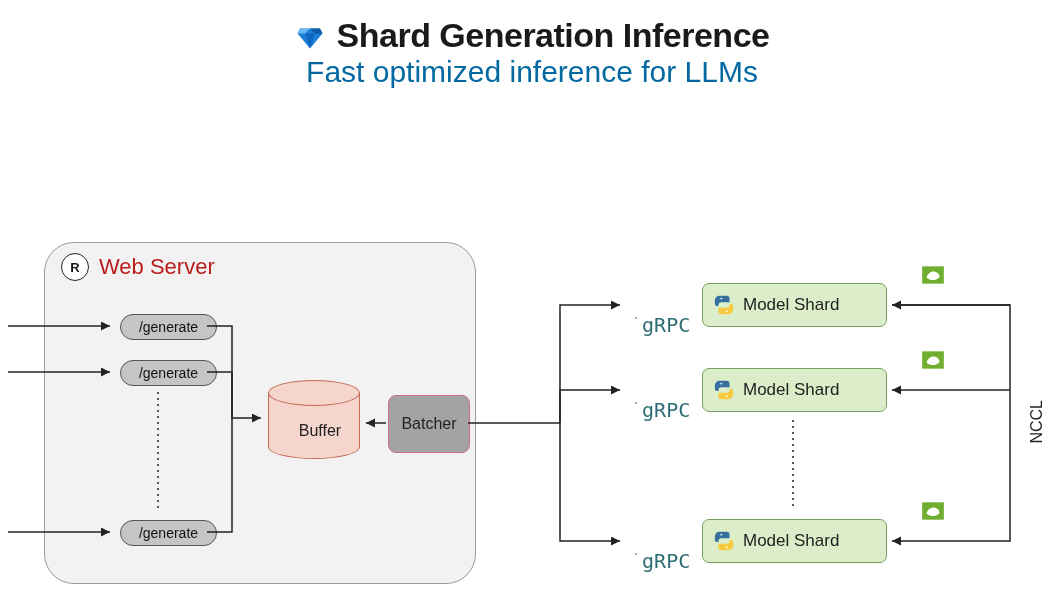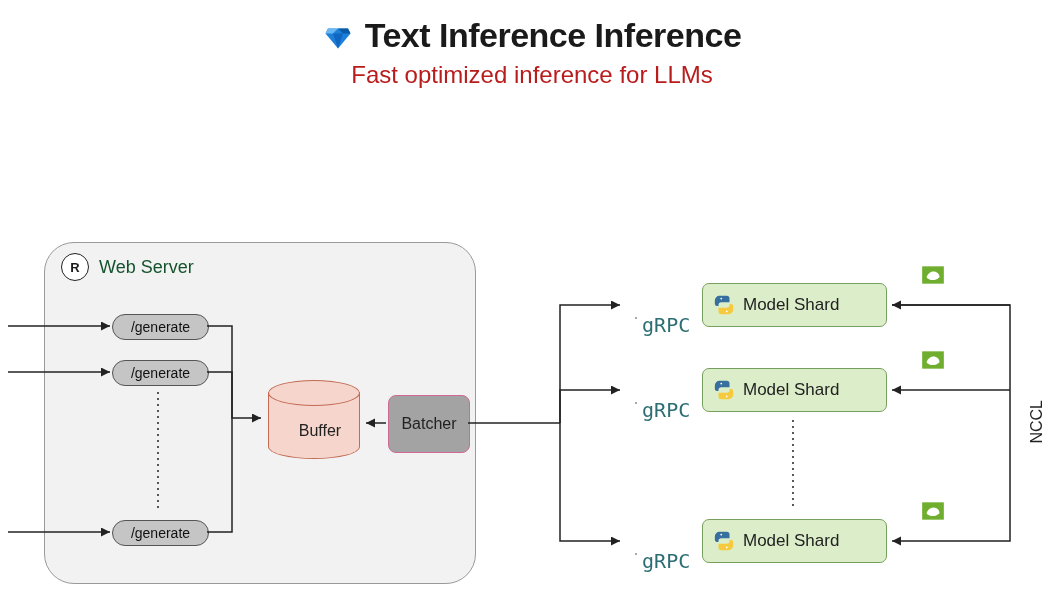--- a/index.html
+++ b/index.html
@@ -1,28 +1,28 @@
 <!DOCTYPE html>
 <html><head>
 <meta charset="utf-8">
 <style>
   html,body{margin:0;padding:0;width:1064px;height:610px;font-family:-apple-system,BlinkMacSystemFont,"Segoe UI",Helvetica,Arial,sans-serif;background:#fff;color:#1a1a1a;}
   .canvas{position:relative;width:1064px;height:610px;}
   .header{position:absolute;top:16px;left:0;width:100%;text-align:center;}
   .title-row{display:flex;align-items:center;justify-content:center;gap:12px;}
   .title{font-size:34px;font-weight:800;letter-spacing:-0.5px;}
-  .subtitle{font-size:24px;color:#b91c1c;margin-top:6px;font-weight:400;}
+  .subtitle{font-size:30px;color:#0369a1;font-weight:400;}
   .logo-gem{width:30px;height:30px;}
   
   .server-box{position:absolute;left:44px;top:242px;width:430px;height:340px;border:1.5px solid #9a9a9a;border-radius:30px;background:#f2f2f2;}
   .server-header{position:absolute;left:16px;top:10px;display:flex;align-items:center;gap:10px;}
-  .server-label{font-size:18px;color:#14532d;}
+  .server-label{font-size:22px;color:#b91c1c;}
   .rust-badge{width:26px;height:26px;border:1.5px solid #222;border-radius:50%;display:flex;align-items:center;justify-content:center;font-size:13px;font-weight:900;background:#fff;}
   
-  .endpoint{position:absolute;width:95px;height:24px;border:1.5px solid #555;border-radius:13px;background:#c5c5c5;font-size:14px;text-align:center;line-height:24px;color:#111;}
+  .endpoint{position:absolute;width:95px;height:24px;border:1.5px solid #555;border-radius:13px;background:#c5c5c5;font-size:14px;text-align:center;line-height:24px;color:#111;margin-left:8px;}
   
   .buffer{position:absolute;width:104px;height:90px;}
   .cyl-body{position:absolute;left:0;top:12px;width:90px;height:66px;background:#f5d5cc;border:1.5px solid #c36b55;border-top:none;border-bottom-left-radius:50% 12px;border-bottom-right-radius:50% 12px;}
   .cyl-top{position:absolute;left:0;top:0;width:90px;height:24px;border:1.5px solid #c36b55;border-radius:50%;background:#f5d5cc;}
   .buffer-label{position:absolute;width:100%;text-align:center;top:42px;font-size:16px;color:#222;}
   
   .batcher{position:absolute;width:80px;height:56px;border:1.5px solid #ce6b94;border-radius:8px;background:#a3a3a3;text-align:center;line-height:56px;font-size:16px;color:#222;}
   
   .shard{position:absolute;width:185px;height:44px;border:1.5px solid #77a060;border-radius:7px;background:#dceec9;display:flex;align-items:center;gap:8px;padding-left:10px;box-sizing:border-box;font-size:17px;color:#222;}
   .py{width:22px;height:22px;}
@@ -44,21 +44,21 @@
 <div class="canvas">
 
   <div class="header">
     <div class="title-row">
       <svg class="logo-gem" viewBox="0 0 24 24">
         <polygon points="4,6 20,6 22,10 12,22 2,10" fill="#1e7fd8"></polygon>
         <polygon points="4,6 12,6 8,10 2,10" fill="#6ab7f5"></polygon>
         <polygon points="12,6 20,6 22,10 16,10" fill="#0b5aa8"></polygon>
         <polygon points="8,10 16,10 12,22" fill="#1166c2"></polygon>
       </svg>
-      <div class="title">Text Inference Inference</div>
+      <div class="title">Shard Generation Inference</div>
     </div>
     <div class="subtitle">Fast optimized inference for LLMs</div>
   </div>
 
   <div class="server-box">
     <div class="server-header">
       <div class="rust-badge">R</div>
       <div class="server-label">Web Server</div>
     </div>
   </div>

